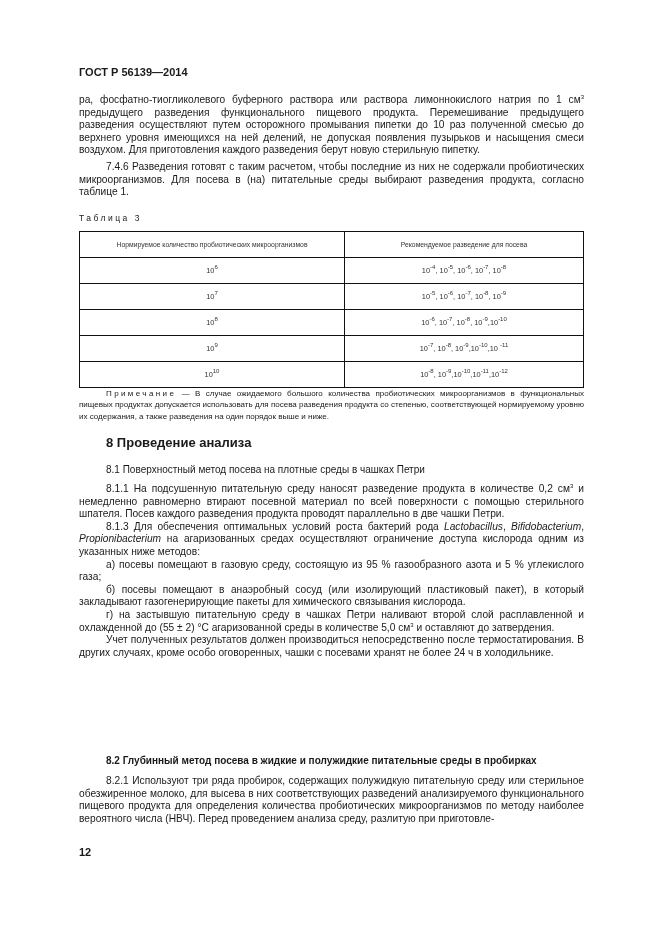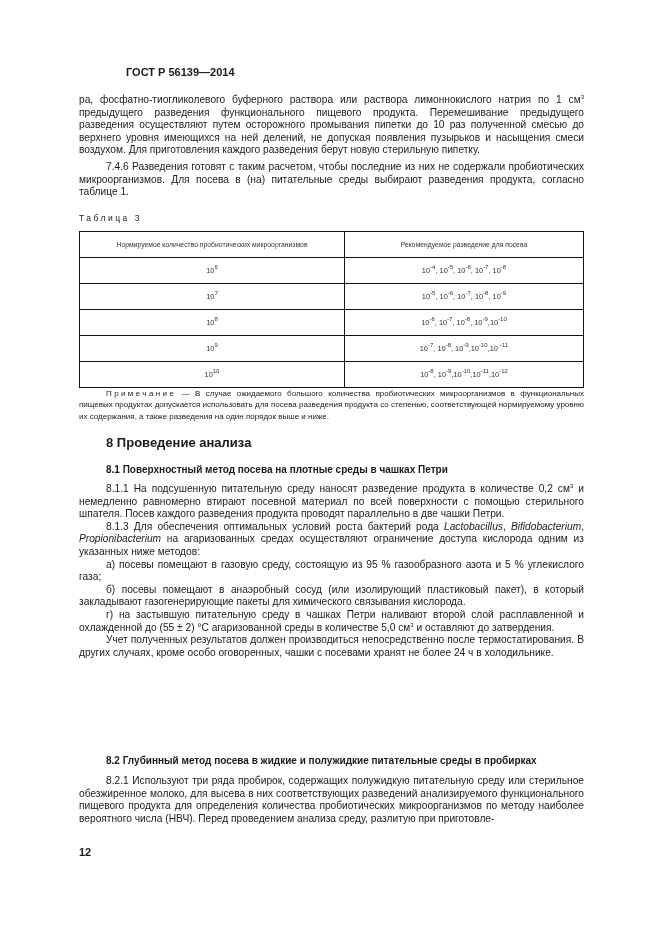--- a/index.html
+++ b/index.html
@@ -1,33 +1,33 @@
 <!DOCTYPE html>
 <html><head>
 <meta charset="utf-8">
 <style>
   html, body { margin: 0; padding: 0; background: #ffffff; }
   body { width: 661px; height: 935px; position: relative; overflow: hidden;
          font-family: "Liberation Sans", sans-serif; color: #1a1a1a; }
   .page { position: absolute; left: 79px; top: 0; width: 505px; }
-  .hdr { position: absolute; top: 66px; left: 0; font-weight: bold; font-size: 11px; margin-left: 47px; }
+  .hdr { position: absolute; top: 66px; left: 0; font-weight: bold; font-size: 11px; }
   .p { font-size: 10.2px; line-height: 12.6px; text-align: justify; margin: 0; }
   .ind { text-indent: 27px; }
   .sup { font-size: 6px; vertical-align: 4px; line-height: 0; }
   .blk1 { position: absolute; top: 94px; left: 0; width: 505px; }
   .blk2 { position: absolute; top: 161px; left: 0; width: 505px; }
   .tcap { position: absolute; top: 213px; left: 0; font-size: 8.5px; letter-spacing: 2.5px; }
   table.t { position: absolute; top: 231px; left: 0; width: 505px; border-collapse: collapse; }
   table.t td { border: 1.6px solid #111; text-align: center; font-size: 7.4px; height: 25px; padding: 0; color: #333; }
   table.t td.c1 { width: 264px; }
   table.t tr.head td { height: 25px; font-size: 6.8px; }
   .note { position: absolute; top: 388px; left: 0; width: 505px; font-size: 8px; line-height: 11.4px; text-align: justify; }
   .note .spaced { letter-spacing: 2.4px; }
   .h8 { position: absolute; top: 435px; left: 27px; font-size: 13px; font-weight: bold; }
-  .h81 { position: absolute; top: 464px; left: 27px; font-size: 10px; font-weight: bold; }
+  .h81 { position: absolute; top: 464px; left: 27px; font-size: 10px; font-weight: normal; }
   .blk3 { position: absolute; top: 483px; left: 0; width: 505px; }
   .h82 { position: absolute; top: 755px; left: 27px; font-size: 10px; font-weight: bold; }
   .blk4 { position: absolute; top: 775px; left: 0; width: 505px; }
   .pnum { position: absolute; top: 846px; left: 0; font-size: 11px; font-weight: bold; }
   i { font-style: italic; }
 </style>
 </head>
 <body>
 
 <div class="page">

